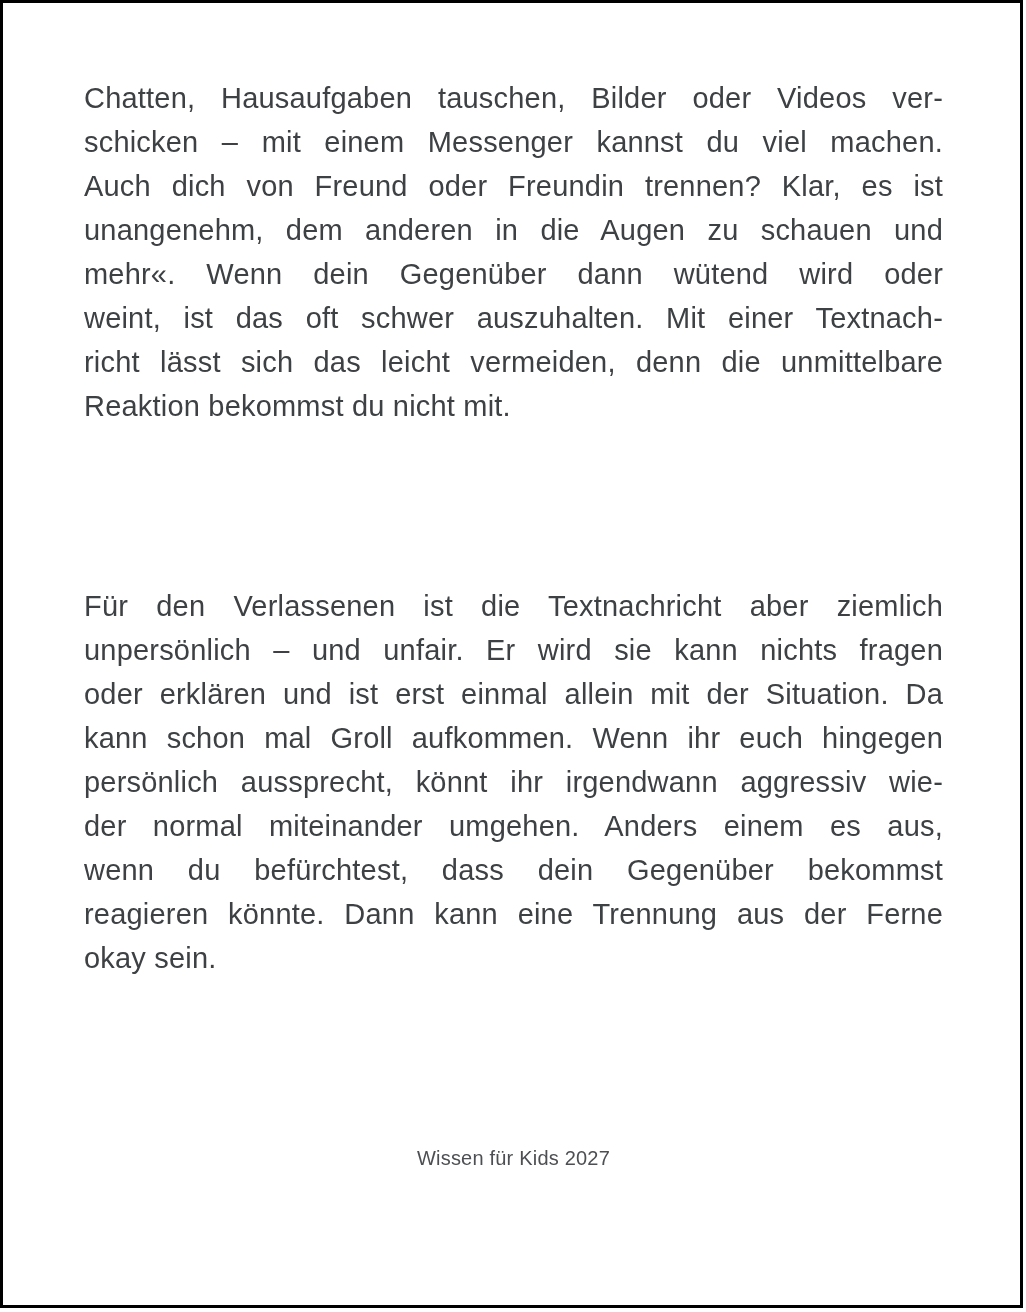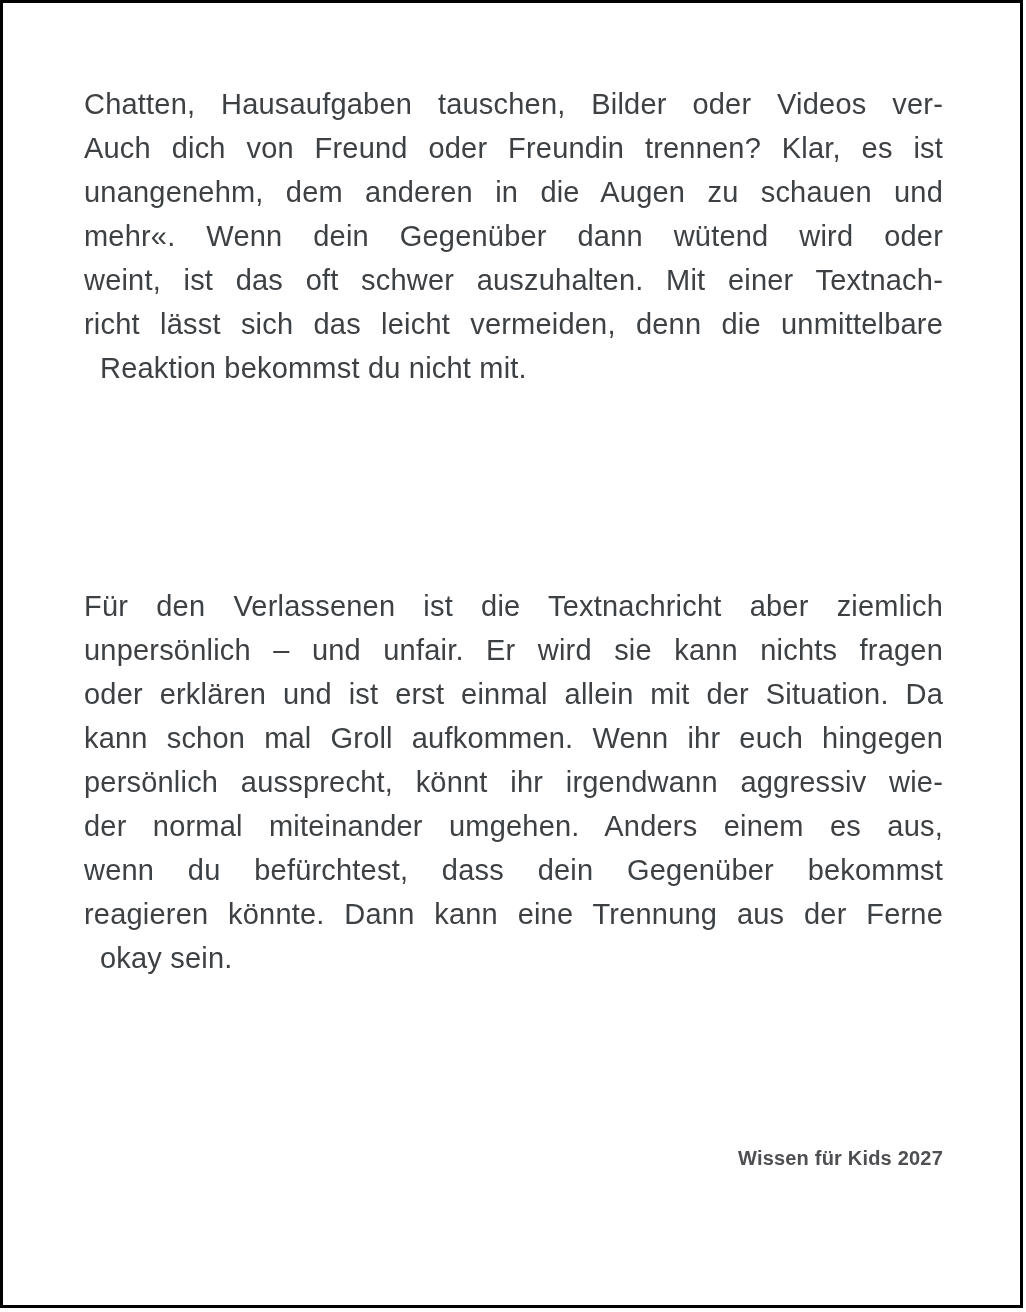--- a/index.html
+++ b/index.html
@@ -22,71 +22,71 @@
     right: 3px;
     bottom: 4px;
     border: 3px solid var(--border-color, #000000);
     pointer-events: none;
   }
   .text-block {
     position: absolute;
     left: 84px;
     width: 859px;
   }
-  #intro-paragraph   { top: 82px; }
+  #intro-paragraph   { top: 76px; }
   #section-heading   { top: 512px; }
   #answer-paragraph  { top: 584px; }
   .body-copy {
     font-size: 29px;
     line-height: 44px;
     font-weight: 300;
     color: var(--body-text, #3e4144);
     letter-spacing: 0.2px;
   }
   .line {
     text-align: justify;
     text-align-last: justify;
     text-justify: inter-word;
     white-space: normal;
     overflow: hidden;
     height: 44px;
   }
   .line-last {
     text-align-last: left;
-    margin-left: 16px;
   }
   #section-heading {
     font-size: 33px;
     line-height: 44px;
     font-weight: bold;
     letter-spacing: -0.5px;
     color: var(--heading-blue, #1b5ba6);
     white-space: nowrap;
   }
   #footer-credit {
     position: absolute;
     left: 84px;
     width: 859px;
     top: 1146px;
-    text-align: right;
+    text-align: center;
     font-size: 20px;
     line-height: 24px;
-    font-weight: 700;
+    font-weight: 400;
     color: var(--footer-gray, #4d4f52);
     letter-spacing: 0.2px;
   }
 </style>
 </head>
 <body>
 
 <div id="page">
   <div id="page-frame"></div>
 
   <div id="intro-paragraph" class="text-block body-copy">
       <div class="line">Chatten, Hausaufgaben tauschen, Bilder oder Videos ver-</div>
+      <div class="line">schicken – mit einem Messenger kannst du viel machen.</div>
       <div class="line">Auch dich von Freund oder Freundin trennen? Klar, es ist</div>
       <div class="line">unangenehm, dem anderen in die Augen zu schauen und</div>
       <div class="line">mehr«. Wenn dein Gegenüber dann wütend wird oder</div>
       <div class="line">weint, ist das oft schwer auszuhalten. Mit einer Textnach-</div>
       <div class="line">richt lässt sich das leicht vermeiden, denn die unmittelbare</div>
       <div class="line line-last">Reaktion bekommst du nicht mit.</div>
     </div>
 
 
   <div id="answer-paragraph" class="text-block body-copy">

